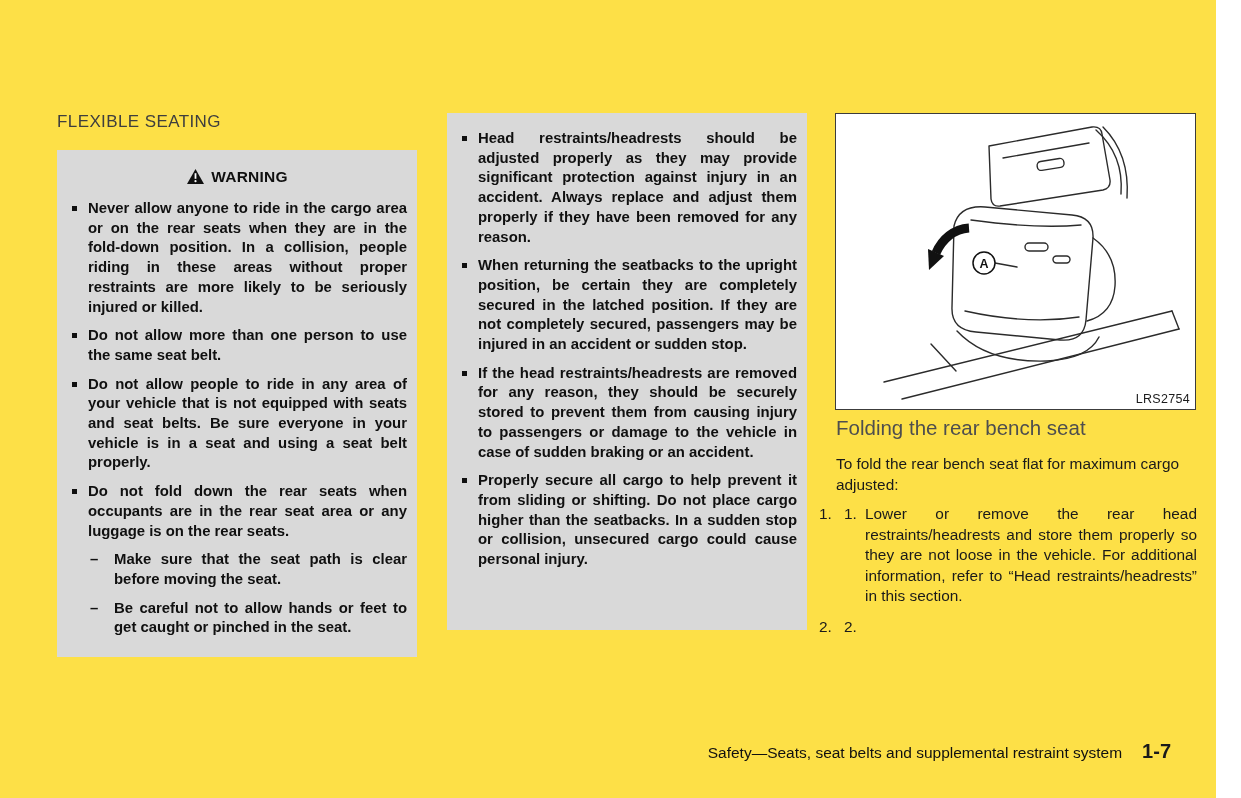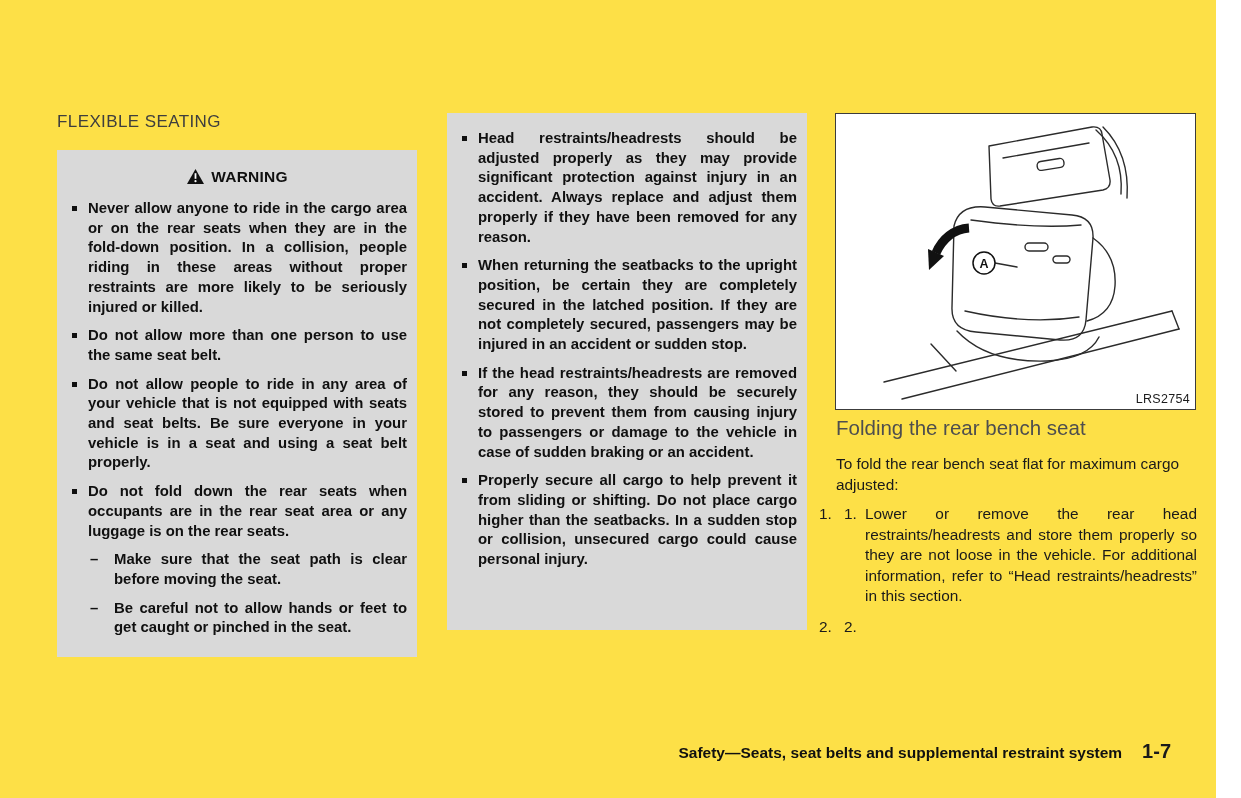--- a/index.html
+++ b/index.html
@@ -31,21 +31,21 @@
 
   .sub-title { position:absolute; left:836px; top:416px; font-size:20.5px; font-weight:400; color:#4e4e4e; }
   .intro { position:absolute; left:836px; top:453px; width:361px; font-size:15.4px; line-height:21px; color:#1a1a1a; }
 
   .steps { position:absolute; left:836px; top:504px; width:361px; }
   .step { position:relative; padding-left:29px; margin-bottom:10px; font-size:15.4px;
           line-height:20.5px; text-align:justify; color:#1a1a1a; }
   .step-num { position:absolute; left:8px; top:0; }
 
   .footer { position:absolute; right:45px; top:740px; display:flex; align-items:baseline; gap:20px; }
-  .footer-title { font-weight:700; font-size:15.5px; color:#101010; }
+  .footer-title { font-weight:400; font-size:15.5px; color:#101010; }
   .footer-page  { font-size:20px; color:#1a1a1a;font-weight:bold; }
 </style>
 </head>
 <body>
 
 <div class="page">
 
   <h1 class="section-title">FLEXIBLE SEATING</h1>
 
   <section class="warn-box box-left">

